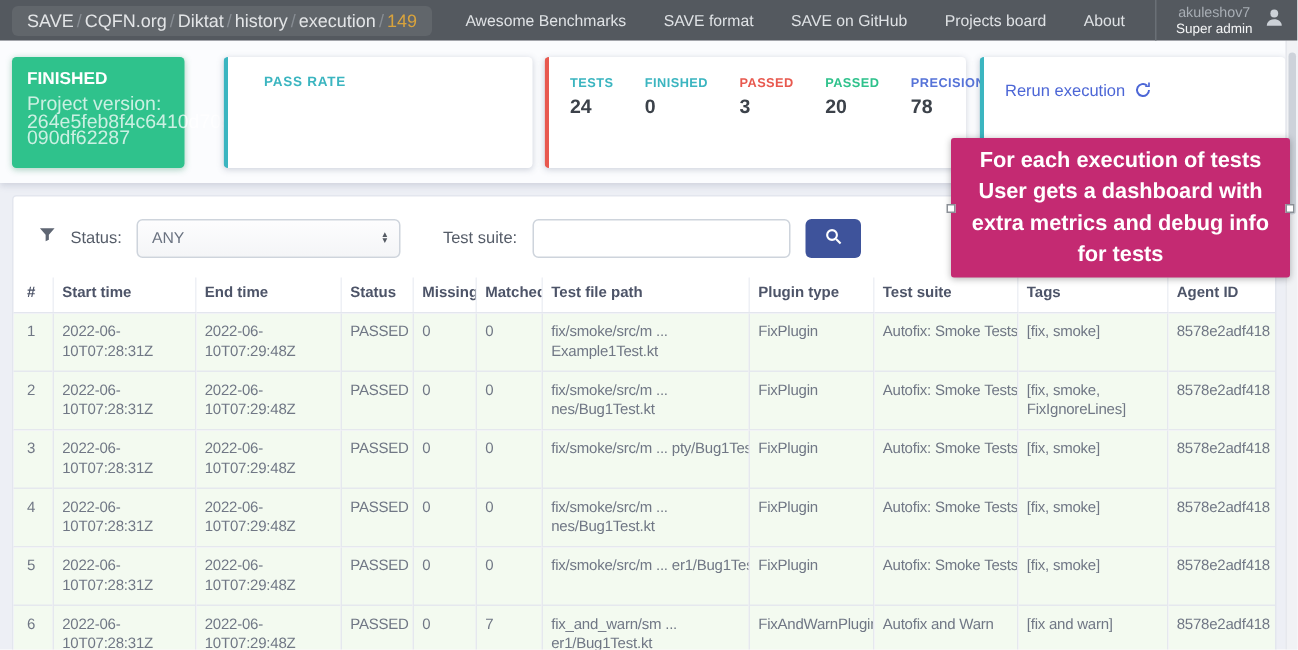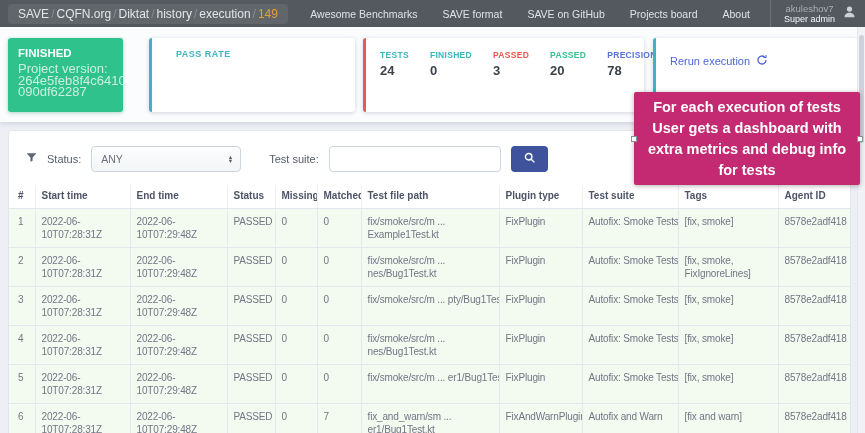--- a/index.html
+++ b/index.html
@@ -61,21 +61,21 @@
   .card-rerun { left:653px; width:204px; border-left:3px solid #3bb5c0; padding:13px 14px; }
   .rerun-link { display:inline-flex; align-items:center; gap:6px; font-size:11px; color:#4c66d6; cursor:pointer; }
   
   .panel {
     position:absolute; left:8px; top:130px; width:843px; height:320px;
     background:#fff; border:1px solid #e3e6ee; border-radius:3px;
   }
   .filter-bar { display:flex; align-items:center; padding:15px 14px 13px 16px; }
   .filter-label { font-size:11px; color:#555c68; margin:0 10px 0 9px; }
   .select-box {
-    width:150px; height:26px; border:1px solid #ced4dc; border-radius:4px;
+    width:176px; height:26px; border:1px solid #ced4dc; border-radius:4px;
     background:linear-gradient(#fdfdfe,#f4f5f7);
     display:flex; align-items:center; padding:0 7px 0 9px;
     font-size:10.5px; color:#6a7280; cursor:pointer;
   }
   .select-text { flex:1; }
   .stepper { display:flex; flex-direction:column; line-height:4.5px; font-size:5.5px; color:#555b64; }
   .suite-label { margin-left:28px; }
   .text-input {
     width:172px; height:26px; border:1px solid #ced4dc; border-radius:4px;
     padding:0 8px; font-size:10.5px; color:#3c424a; background:#fff;

